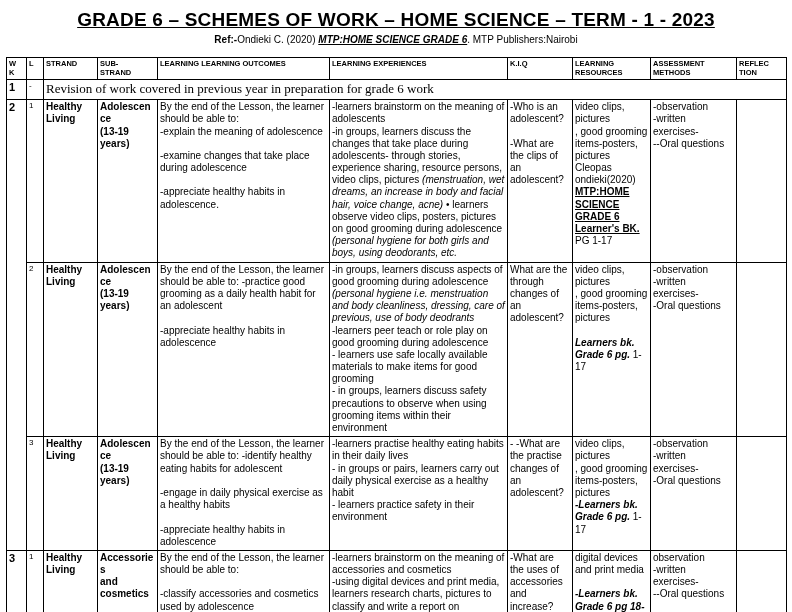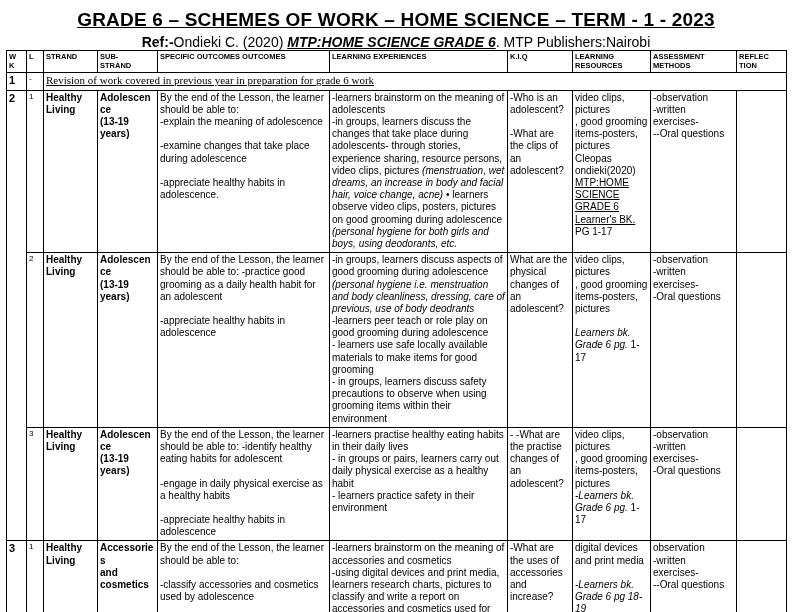--- a/index.html
+++ b/index.html
@@ -1,31 +1,31 @@
 <!DOCTYPE html>
 <html><head>
 <meta charset="utf-8">
 <style>
   html,body { margin:0; padding:0; background:#ffffff; }
   body { width:792px; font-family:"Liberation Sans", sans-serif; color:#000; }
   .page { padding:5px 6px 10px 6px; }
   .doc-title { font-size:19px; font-weight:bold; text-align:center; text-decoration:underline; margin:4px 0 3px 0; letter-spacing:0.2px; }
-  .ref-line { font-size:14px; text-align:center; margin:0 0 0 0; }
+  .ref-line { font-size:10px; text-align:center; margin:0 0 12px 0; }
   .ref-line .b { font-weight:bold; }
   .ref-line .bi-u { font-weight:bold; font-style:italic; text-decoration:underline; }
   table.sow { border-collapse:collapse; table-layout:fixed; width:780px; margin:0 auto; }
   .sow th, .sow td { border:1px solid #000; vertical-align:top; padding:1px 2px 2px 2px; font-size:10px; line-height:1.22; white-space:pre-line; word-wrap:break-word; overflow-wrap:break-word; }
   .sow th { text-align:left; font-weight:bold; font-size:7.5px; vertical-align:top; }
   td.wk { font-weight:bold; font-size:11px; white-space:pre-line; }
   td.lnum { font-size:8px; }
   td.strand, td.substrand { font-weight:bold; }
-  td.revision { font-family:"Liberation Serif", serif; font-size:11px;text-decoration:underline; }
+  td.revision { font-family:"Liberation Serif", serif; font-size:13px; }
   .ital { font-style:italic; }
-  .boldital { font-weight:normal; font-style:italic; }
-  .uline { text-decoration:underline; }
+  .boldital { font-weight:bold; font-style:italic; }
+  .uline { text-decoration:underline;font-weight:bold; }
 </style>
 </head>
 <body>
 
 <div class="page">
 
   <div class="doc-title">GRADE 6 – SCHEMES OF WORK – HOME SCIENCE – TERM - 1   - 2023</div>
 
   <div class="ref-line"><span class="b">Ref:-</span><span>Ondieki C. (2020) </span><span class="bi-u">MTP:HOME SCIENCE GRADE 6</span><span>. MTP Publishers:Nairobi</span></div>
 
@@ -44,21 +44,21 @@
     </colgroup>
 
     <tbody>
         <tr>
       <th>W
 K</th>
       <th>L</th>
       <th>STRAND</th>
       <th>SUB-
 STRAND</th>
-      <th>SPECIFIC OUTCOMES OUTCOMES</th>
+      <th>LEARNING LEARNING OUTCOMES</th>
       <th>LEARNING EXPERIENCES</th>
       <th>K.I.Q</th>
       <th>LEARNING
 RESOURCES</th>
       <th>ASSESSMENT
 METHODS</th>
       <th>REFLEC
 TION</th>
     </tr>
 
@@ -105,21 +105,21 @@
       <td class="substrand">Adolescence
 (13-19
 years)</td>
       <td>By the end of the Lesson, the learner should be able to: -practice good grooming as a daily health habit for an adolescent
 
 -appreciate healthy habits in adolescence</td>
       <td><span>-in groups, learners discuss aspects of good grooming during adolescence </span><span class="ital">(personal hygiene i.e. menstruation and body cleanliness, dressing, care of previous, use of body deodrants</span><span>
 -learners peer teach or role play on good grooming during adolescence
 - learners use safe locally available materials to make items for good grooming
 - in groups, learners discuss safety precautions to observe when using grooming items within their environment</span></td>
-      <td>What are the physical changes of an adolescent?</td>
+      <td>What are the through changes of an adolescent?</td>
       <td><span>video clips, pictures
 , good grooming items-posters, pictures
 
 </span><span class="boldital">Learners bk.
 Grade 6 pg.</span><span> 1-17</span></td>
       <td>-observation
 -written exercises-
 -Oral questions</td>
       <td></td>
     </tr>

